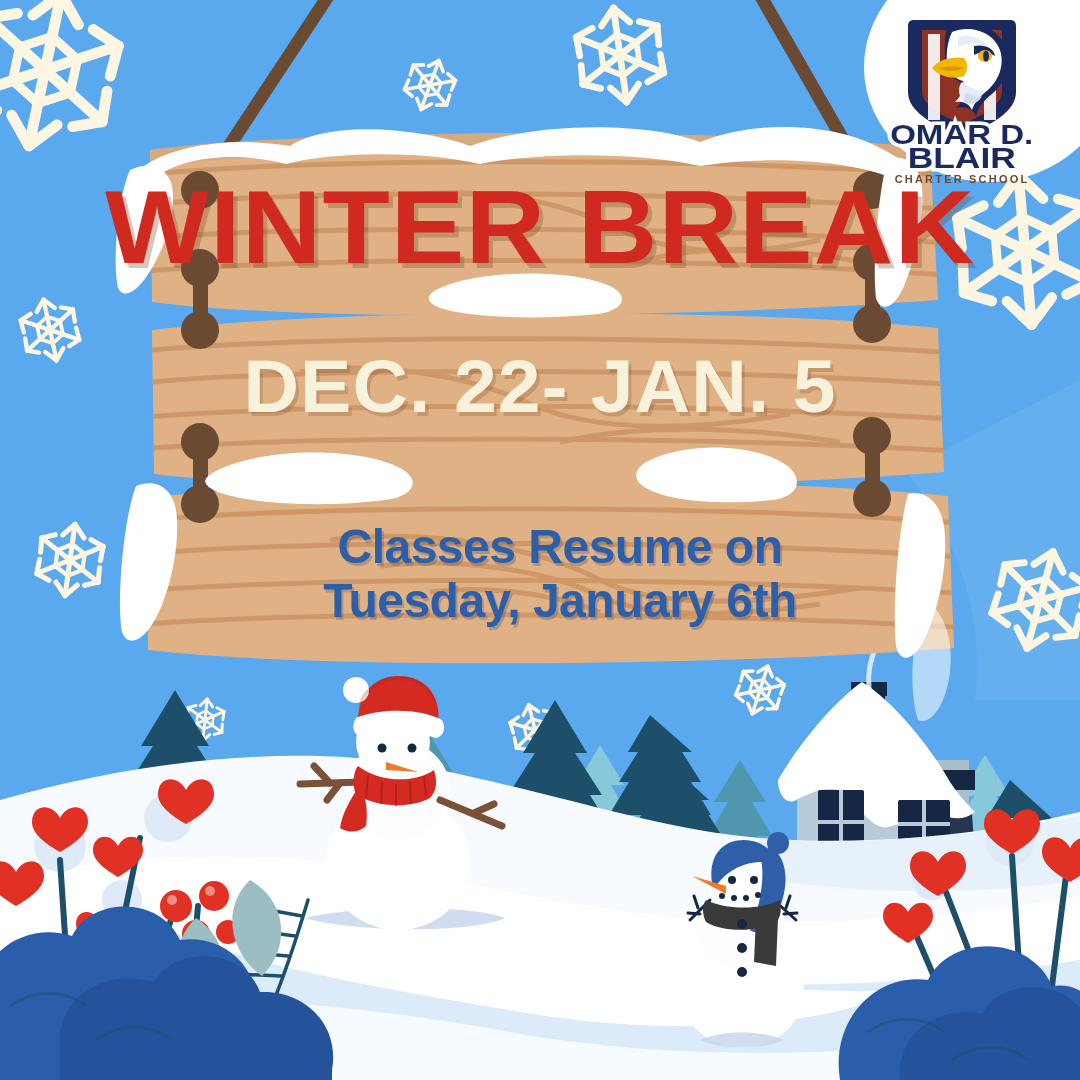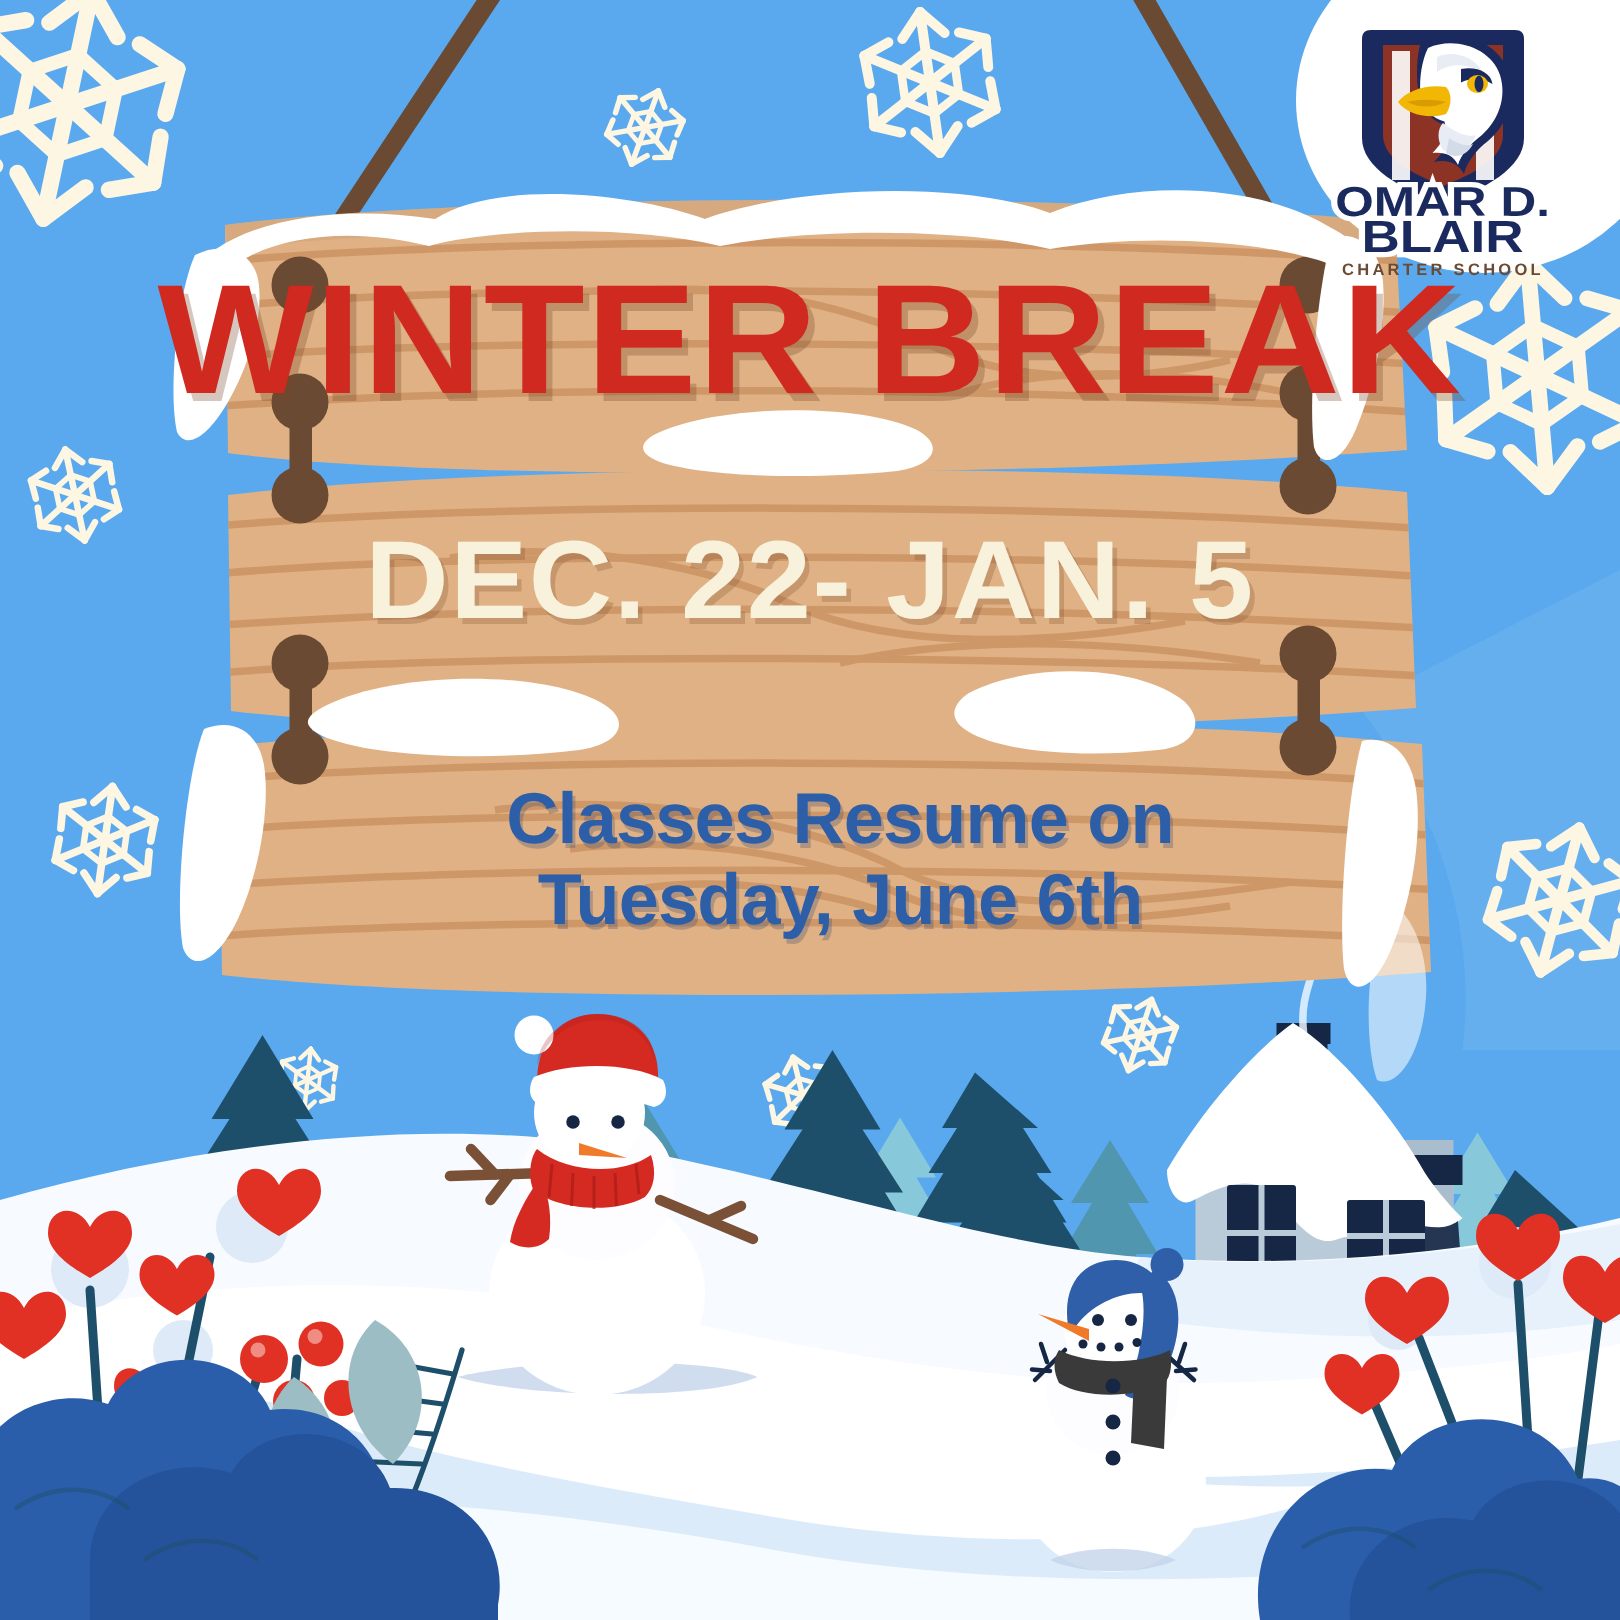--- a/index.html
+++ b/index.html
@@ -416,21 +416,21 @@
       </g>
     </svg>
   </div>
 
   <div id="title-text" class="sign-text">WINTER BREAK</div>
 
   <div id="dates-text" class="sign-text">DEC. 22- JAN. 5</div>
 
   <div id="resume-wrap">
     <div>Classes Resume on</div>
-    <div>Tuesday, June 6th</div>
+    <div>Tuesday, January 6th</div>
   </div>
 
   <div id="logo-badge"></div>
   <div class="abs" style="top:-4px;right:8px;width:220px;height:190px;">
     <svg width="220" height="190" viewBox="0 0 220 190">
 
       <path d="M62,24 L158,24 C162,24 164,26 164,30 L164,96 C164,116 138,130 110,140 C82,130 56,116 56,96 L56,30 C56,26 58,24 62,24 Z" fill="#1b2a5e"></path>
       <path d="M70,34 L150,34 L150,94 C150,110 130,120 110,128 C90,120 70,110 70,94 Z" fill="#8c3326"></path>
       <rect x="76" y="38" width="12" height="86" fill="#ffffff" opacity=".9"></rect>
       <rect x="132" y="38" width="12" height="86" fill="#ffffff" opacity=".9"></rect>

